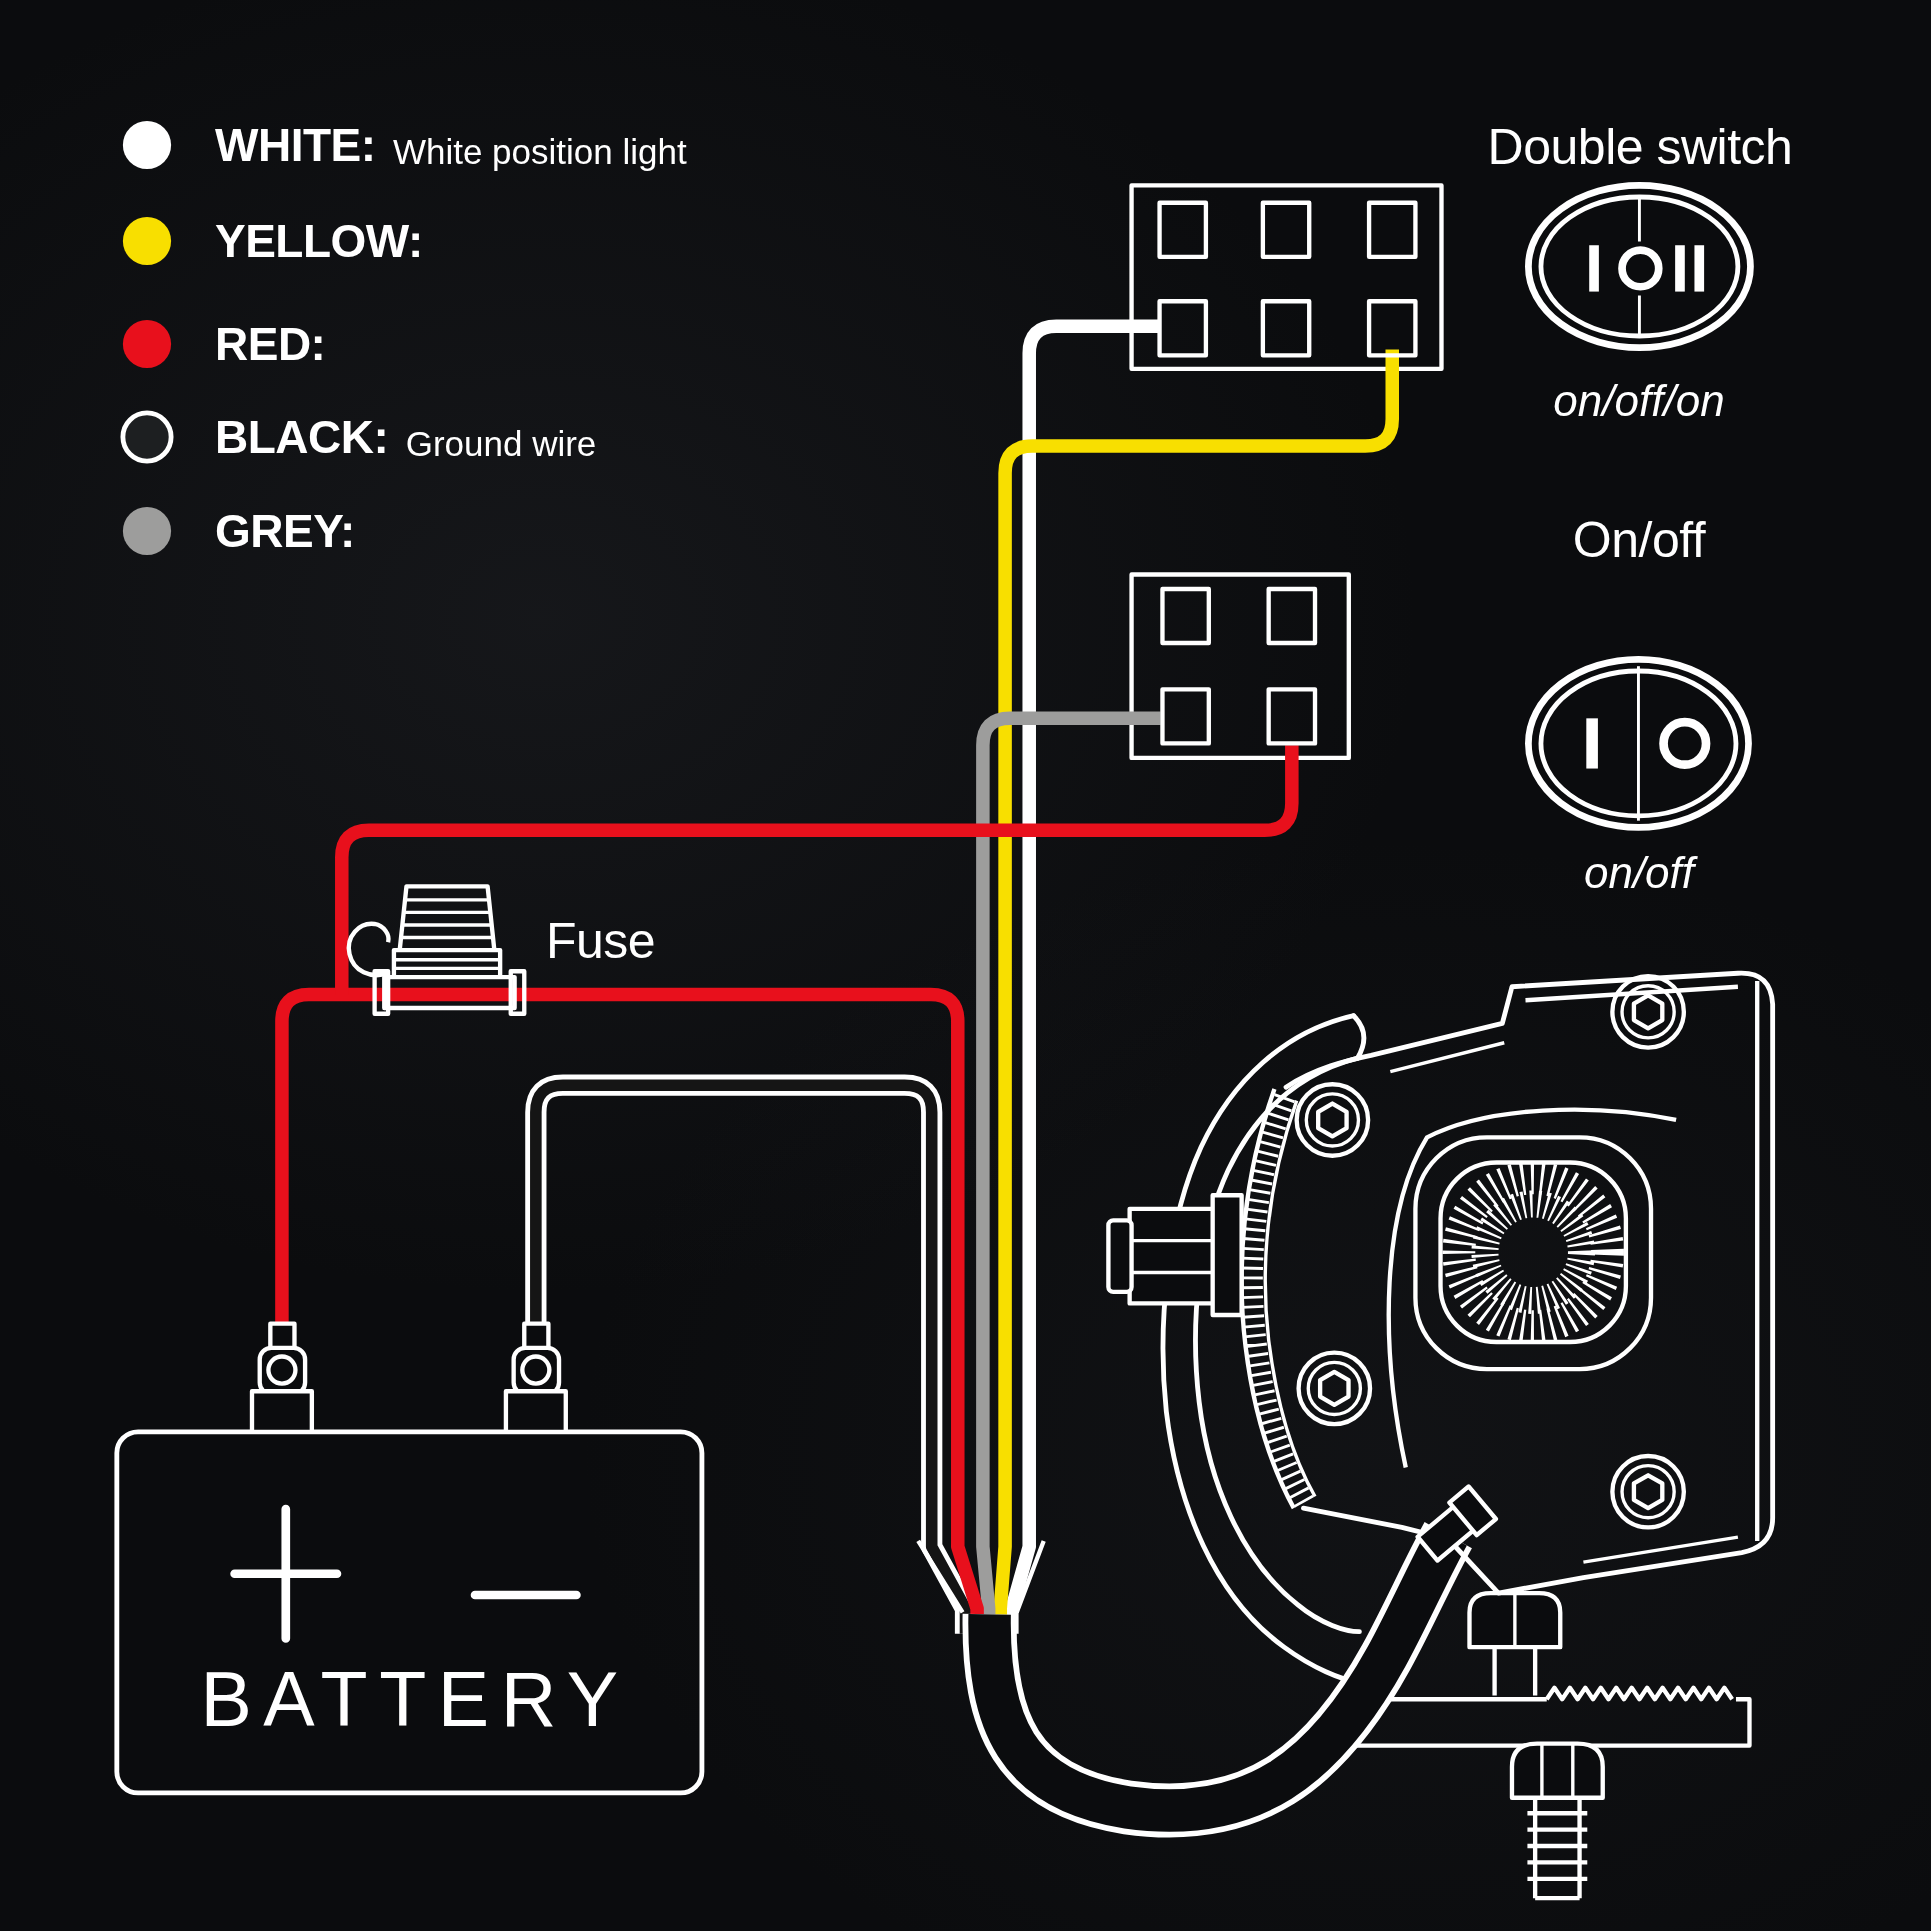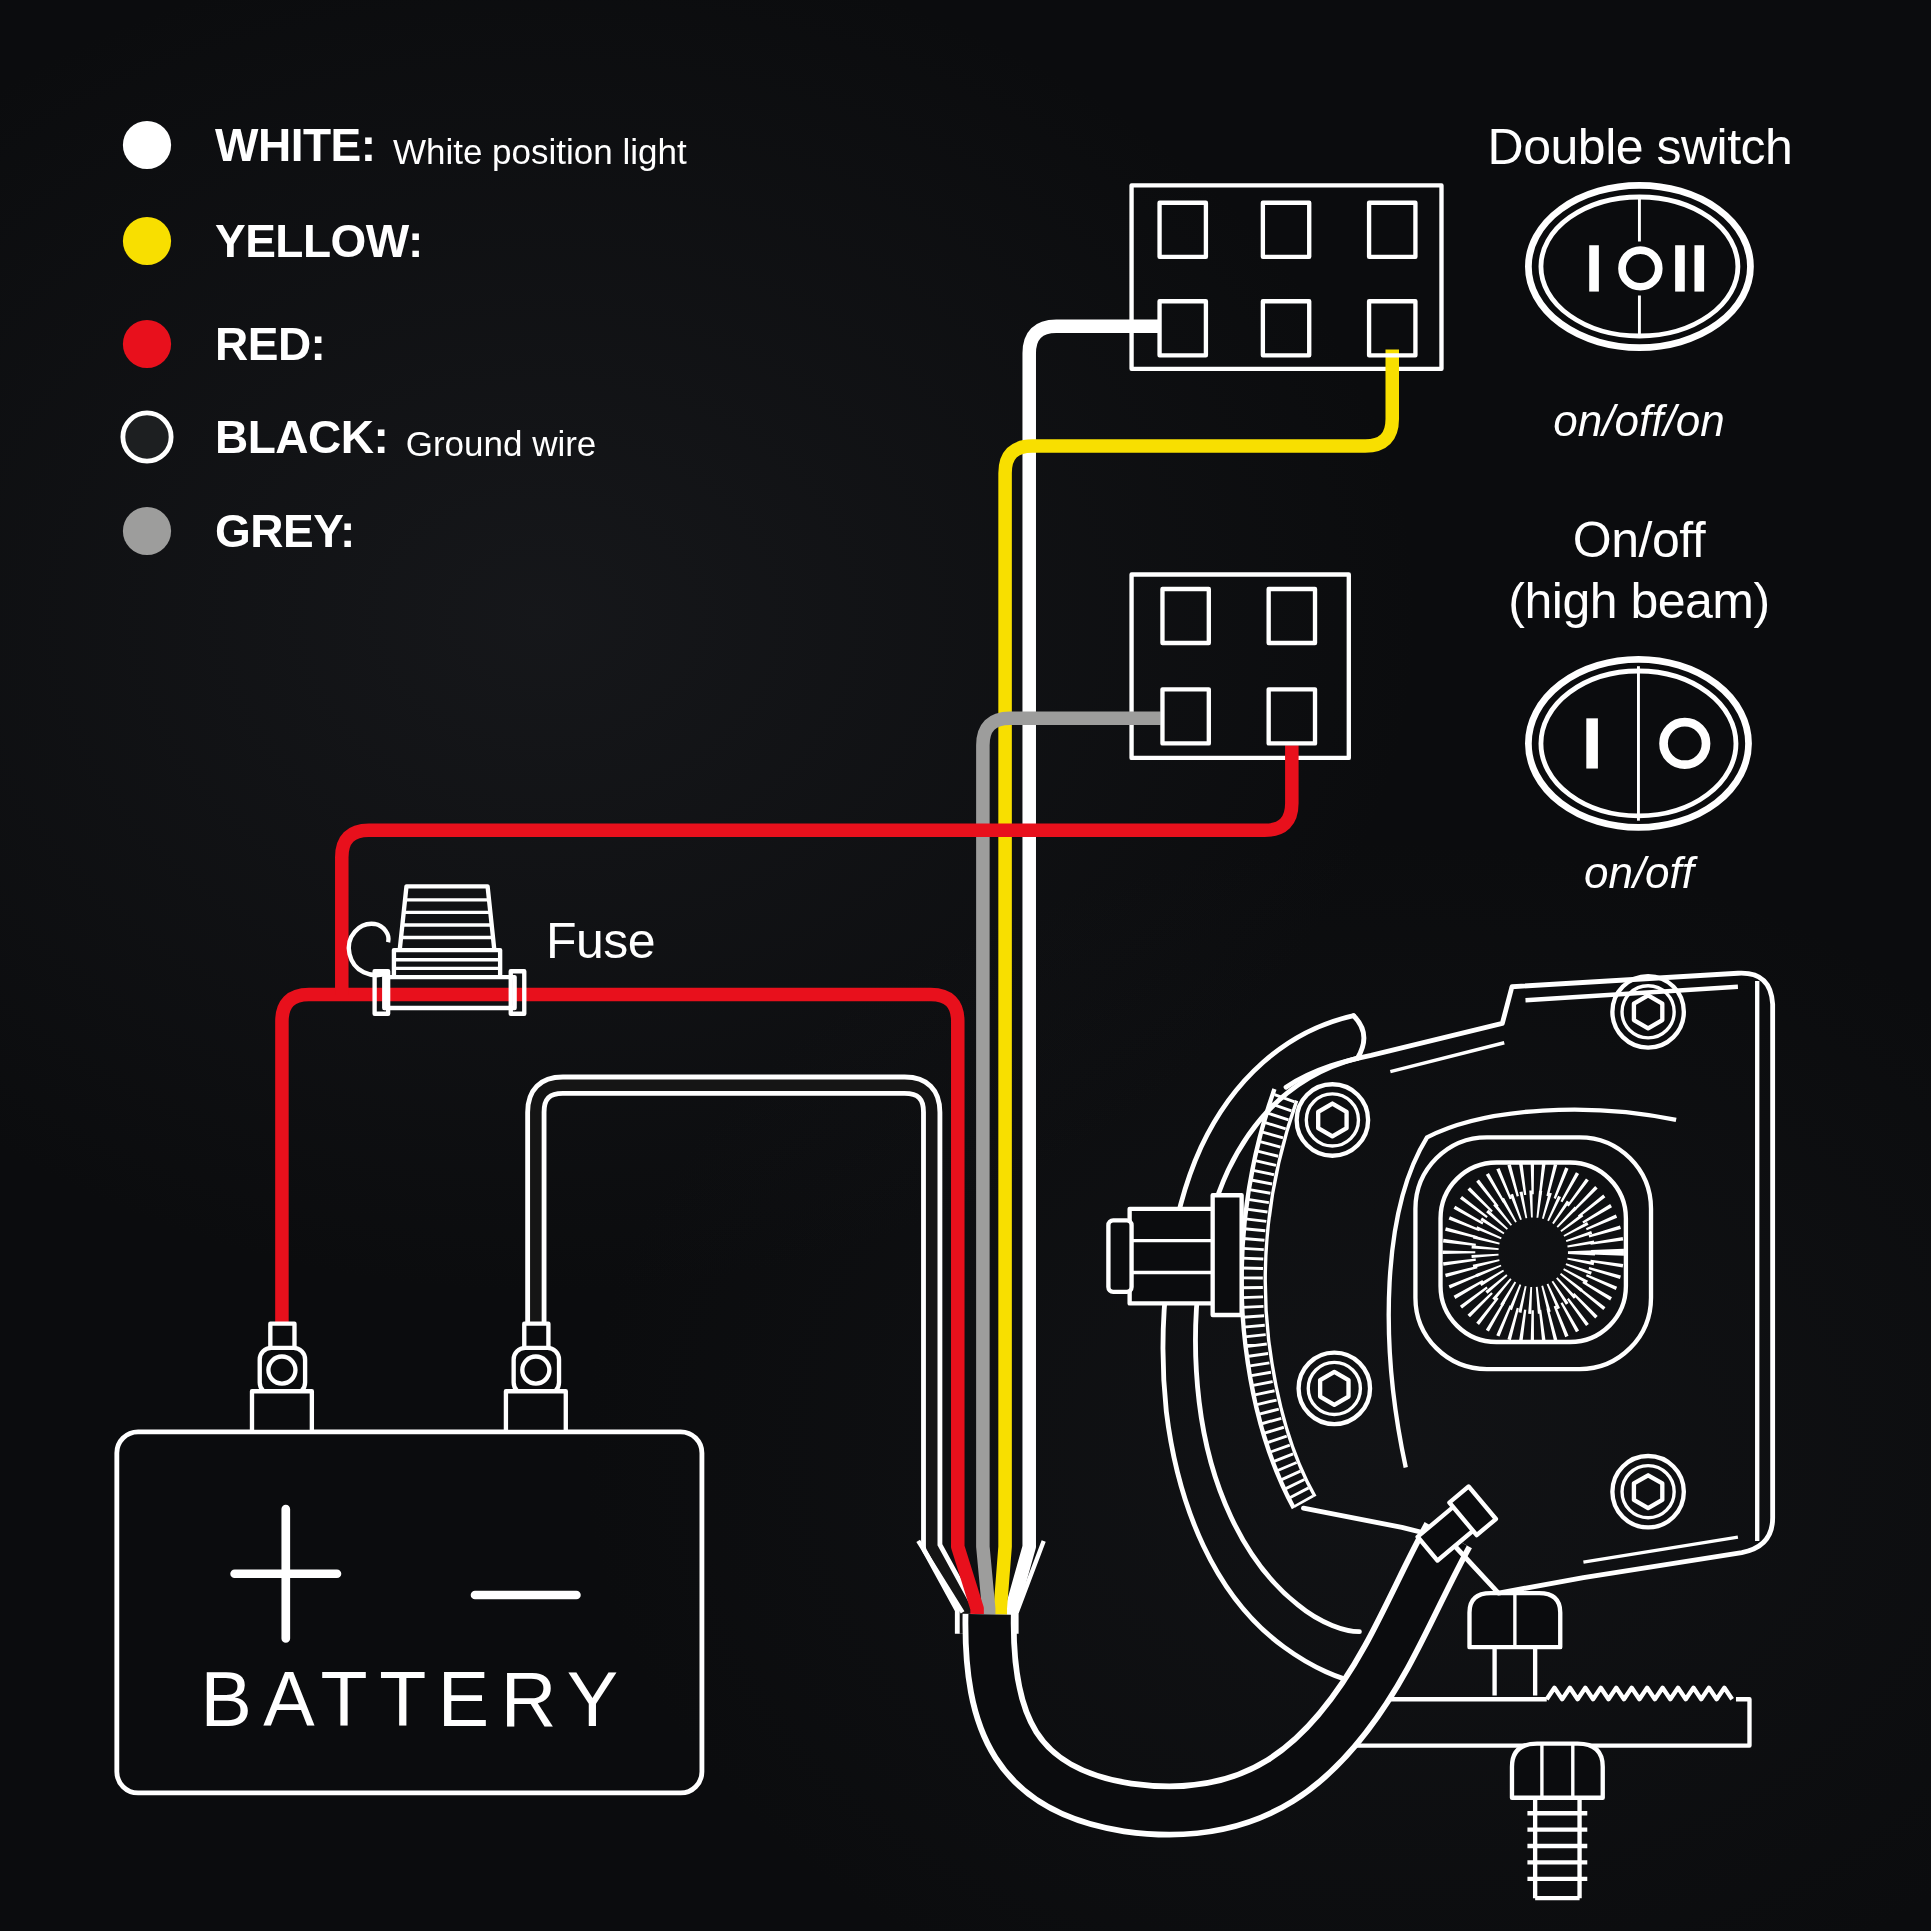--- a/index.html
+++ b/index.html
@@ -224,21 +224,20 @@
   <span class="ldesc">Ground wire</span>
 </div>
 <div class="legend-row" style="left:120px;top:500px">
   <svg class="dot" width="54" height="54" viewBox="0 0 56 56">
       <circle cx="28" cy="28" r="25" stroke-width="5" fill="#9d9d9c" stroke="none"></circle>
     </svg>
   <span class="llabel">GREY:</span>
 </div>
 
 <div class="t b cx" style="left:1640px;top:118px;font-size:50px">Double switch</div>
-<div class="t i cx" style="left:1639px;top:396px;font-size:44px">on/off/on</div>
+<div class="t i cx" style="left:1639px;top:376px;font-size:44px">on/off/on</div>
 <div class="t b cx" style="left:1639px;top:510px;font-size:50px;text-align:center;line-height:61px">
   <div>On/off</div>
-  <div>(high beam)</div>
 </div>
 <div class="t i cx" style="left:1639px;top:848px;font-size:44px">on/off</div>
 <div class="t b" style="left:546px;top:912px;font-size:50px">Fuse</div>
 <div class="t b cx" style="left:415px;top:1655px;font-size:77px;letter-spacing:11.6px">BATTERY</div>
 
 
 </body></html>

